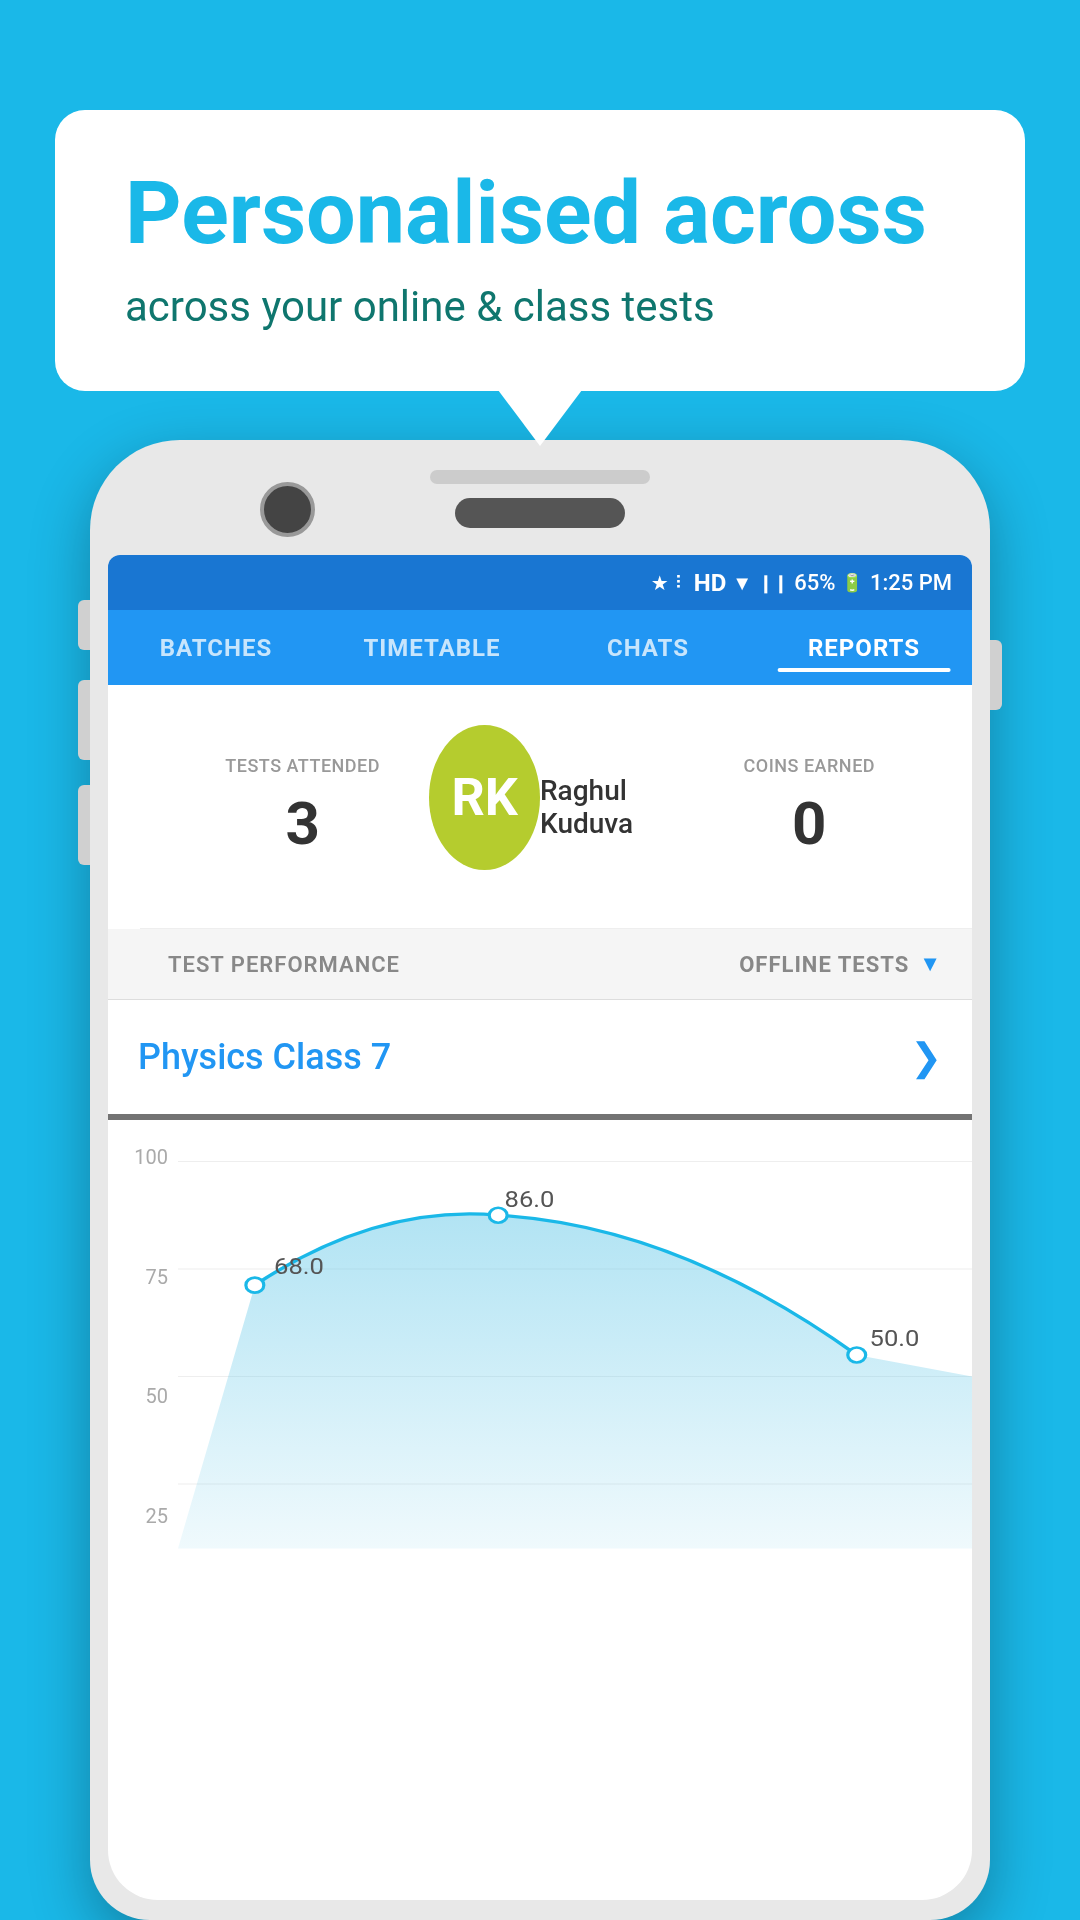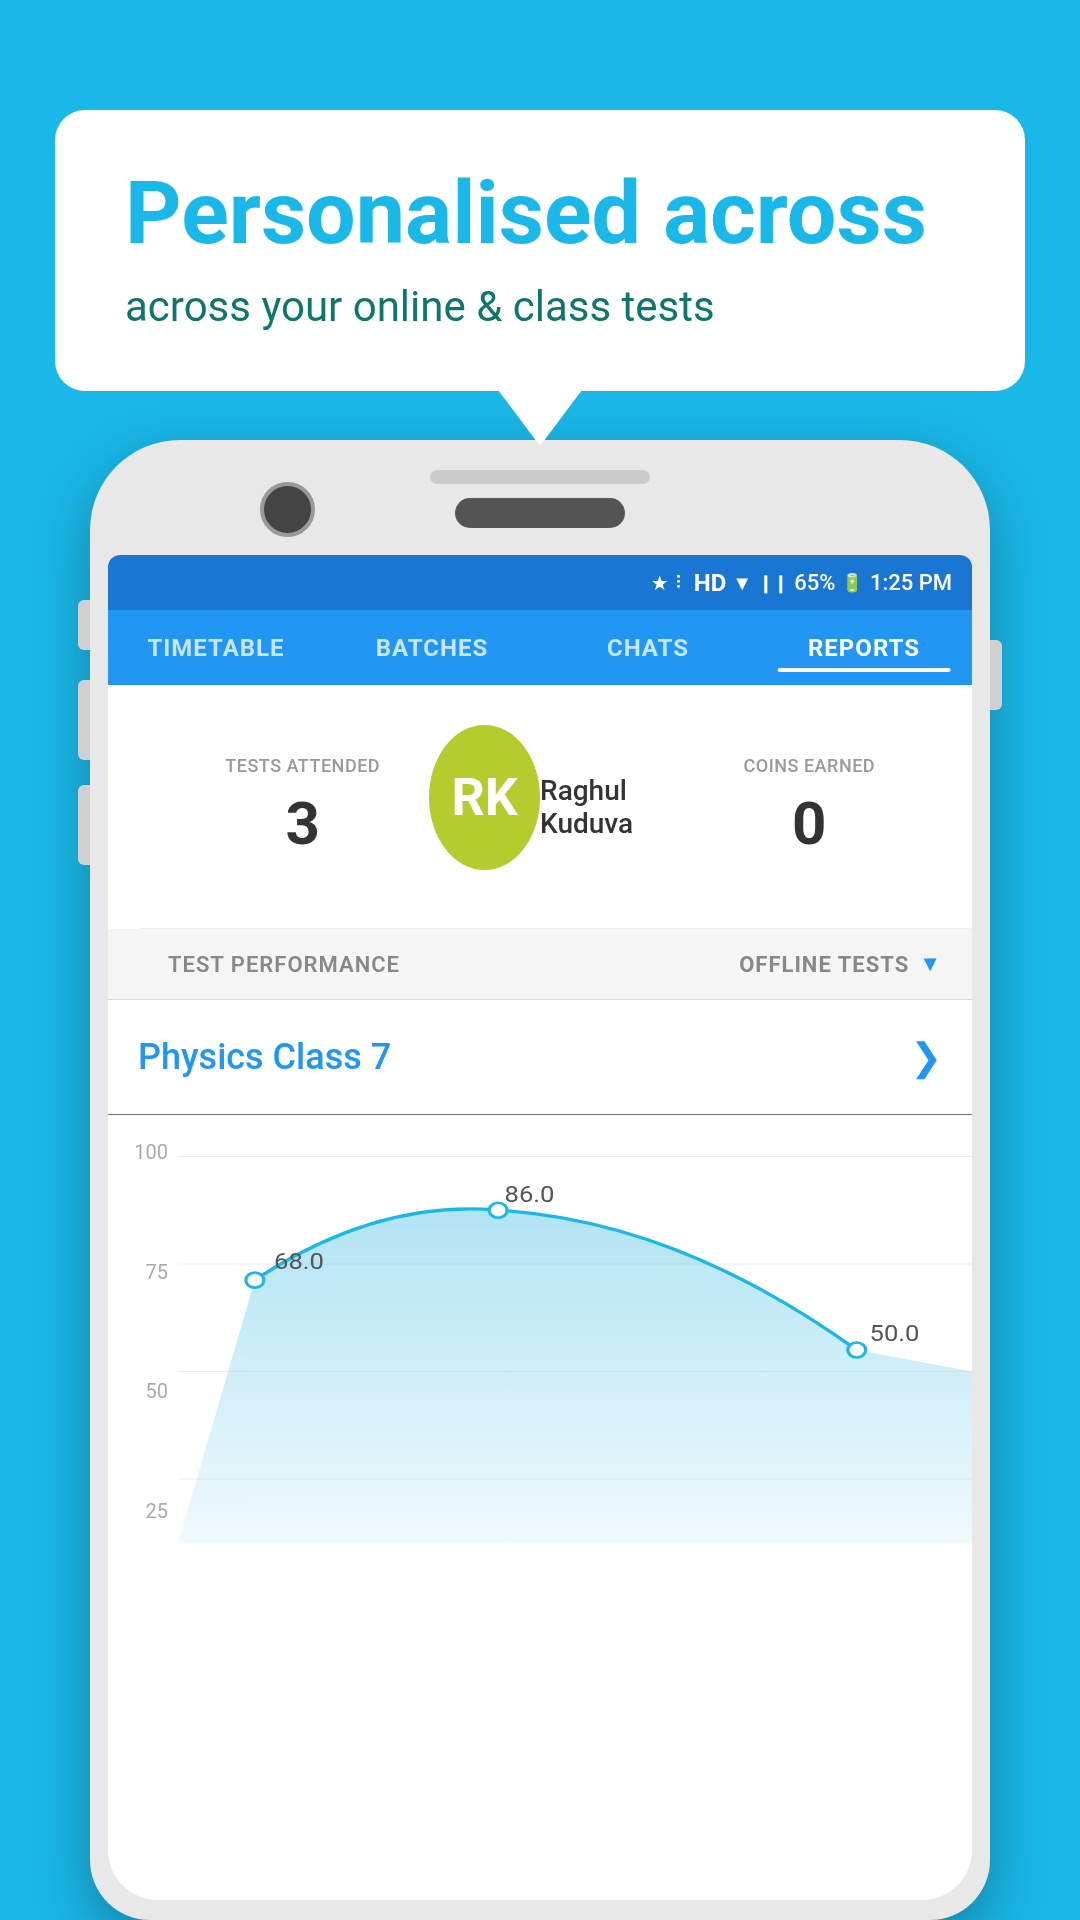--- a/index.html
+++ b/index.html
@@ -170,21 +170,21 @@
       background: white;
       border-radius: 2px;
     }
 
     
     .profile-section {
       background: white;
       padding: 40px 36px;
       display: flex;
       align-items: center;
-      justify-content: flex-end;
+      justify-content: space-between;
       border-bottom: 1px solid #eee;
       margin-left: 32px;
     }
 
     .stat-block {
       text-align: center;
       flex: 1;
     }
 
     .stat-label {
@@ -264,21 +264,21 @@
       font-size: 22px;
     }
 
     
     .class-row {
       background: white;
       padding: 35px 30px;
       display: flex;
       justify-content: space-between;
       align-items: center;
-      border-bottom: 1px solid #737373;
+      border-bottom: 6px solid #737373;
     }
 
     .class-name {
       font-size: 36px;
       color: #2196f3;
       font-weight: 500;
     }
 
     .class-chevron {
       color: #2196f3;
@@ -395,22 +395,22 @@
         <span style="color:white;font-size:24px;font-weight:bold;">HD</span>
         <span style="color:white;font-size:20px;">▼</span>
         <span style="color:white;font-size:18px;">❙❙</span>
         <span class="status-text">65%</span>
         <span style="color:white;font-size:18px;">🔋</span>
         <span class="status-text">1:25 PM</span>
       </div>
     </div>
 
     <div class="nav-tabs">
+      <div class="nav-tab">BATCHES</div>
       <div class="nav-tab">TIMETABLE</div>
-      <div class="nav-tab">BATCHES</div>
       <div class="nav-tab">CHATS</div>
       <div class="nav-tab active">REPORTS</div>
     </div>
 
     <div class="profile-section">
       <div class="stat-block">
         <div class="stat-label">TESTS ATTENDED</div>
         <div class="stat-value">3</div>
       </div>
       <div class="avatar-block">

